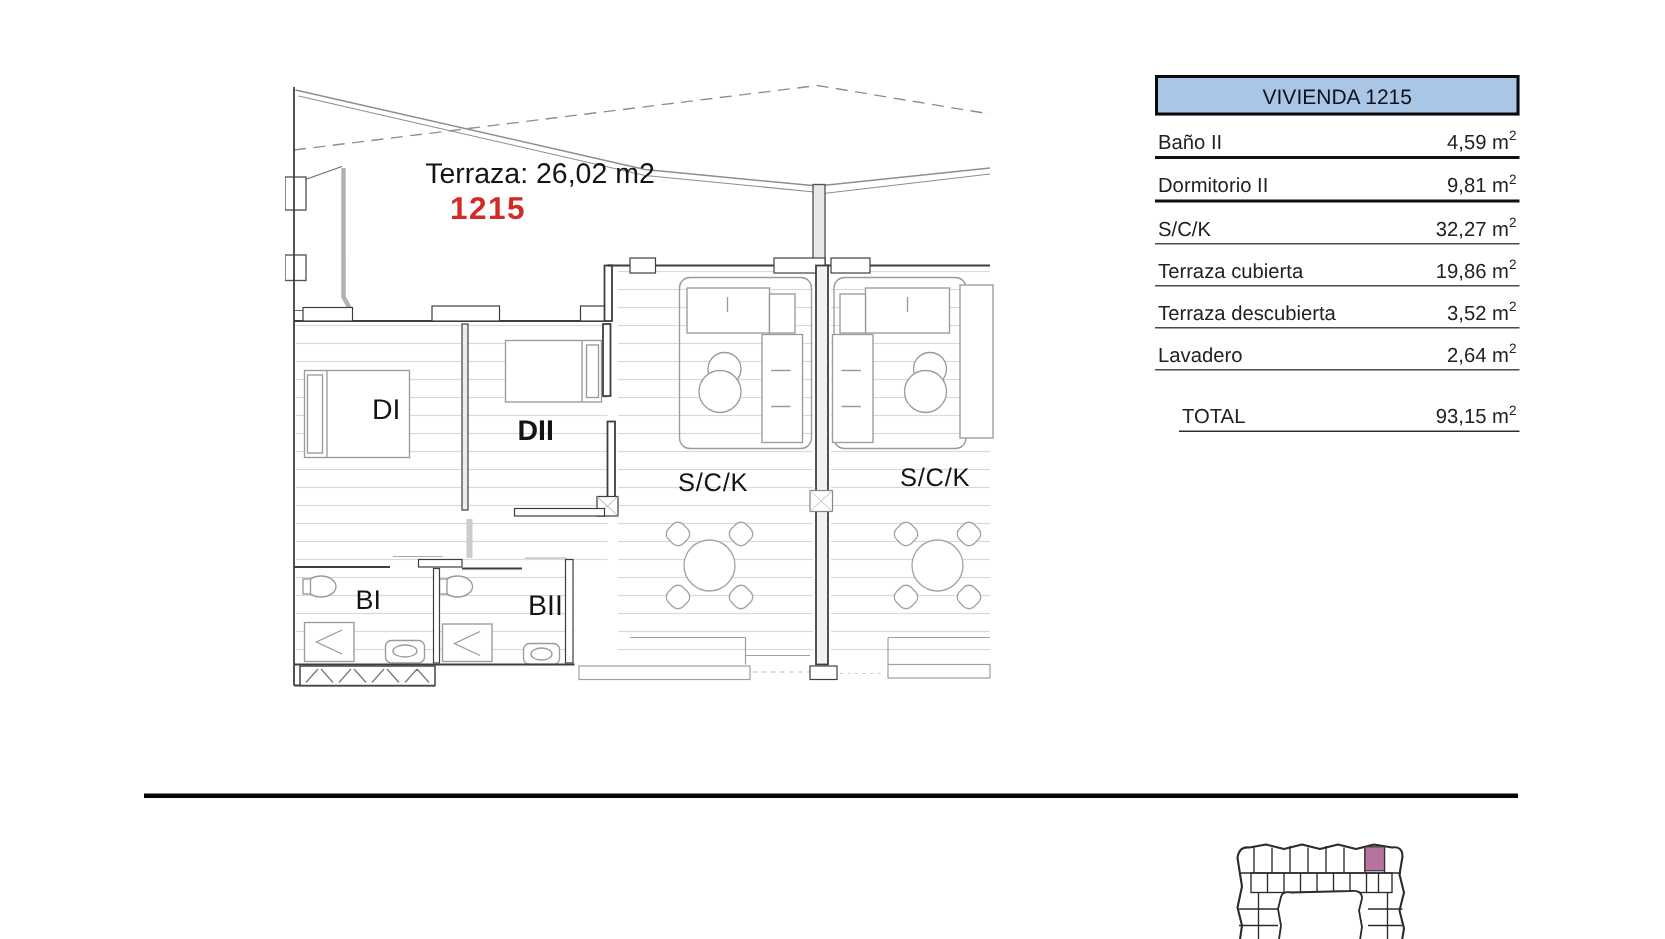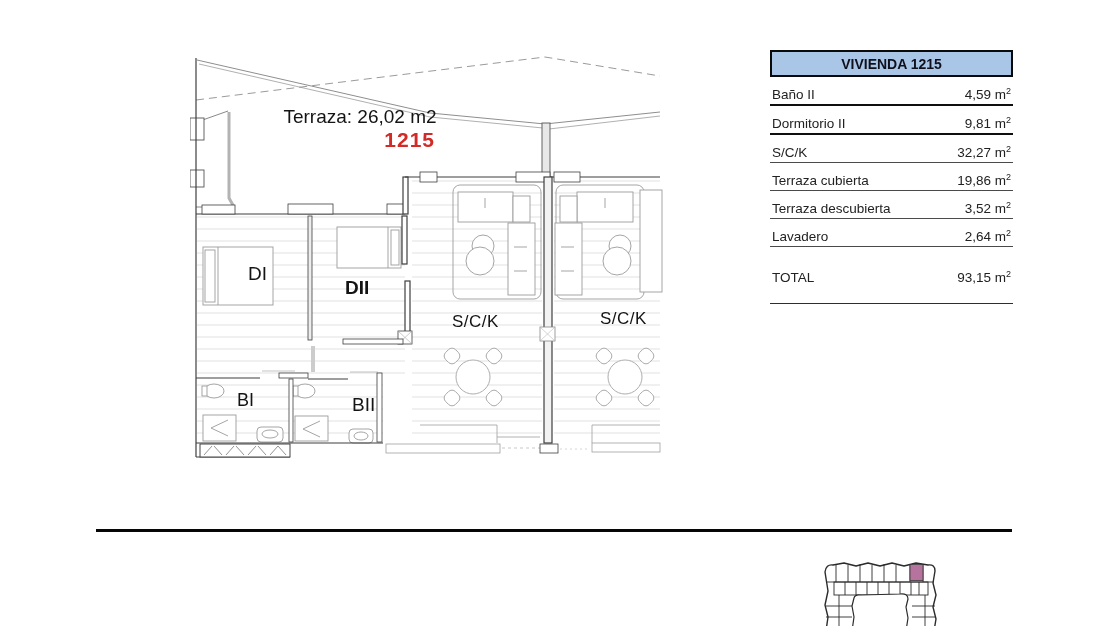--- a/index.html
+++ b/index.html
@@ -4,41 +4,41 @@
 <style>
   html,body{margin:0;padding:0;background:#fff;}
   .canvas{
     position:relative;width:1110px;height:626px;background:#ffffff;
     overflow:hidden;font-family:"Liberation Sans",sans-serif;color:#1c1c1c;
   }
   
   .plan-svg{position:absolute;left:190px;top:40px;width:475px;height:430px;}
   .plan-label{position:absolute;color:#141414;line-height:1;}
   .lbl-terraza{left:250px;top:107px;width:220px;text-align:center;font-size:19px;}
-  .lbl-unit{left:300px;top:129px;width:135px;text-align:right;font-size:21px;font-weight:bold;
+  .lbl-unit{left:300px;top:129px;width:135px;text-align:left;font-size:21px;font-weight:bold;
             color:var(--unit-number-red,#d22a26);letter-spacing:1px;}
   .lbl-di {left:248px;top:264px;font-size:19px;}
   .lbl-dii{left:345px;top:278px;font-size:19px;font-weight:bold;}
   .lbl-sck-left {left:452px;top:313px;font-size:17px;letter-spacing:.5px;}
   .lbl-sck-right{left:600px;top:310px;font-size:17px;letter-spacing:.5px;}
   .lbl-bi {left:237px;top:391px;font-size:18px;}
   .lbl-bii{left:352px;top:395px;font-size:19px;}
   
   .areas-table{position:absolute;left:770px;top:50px;width:243px;font-size:13.5px;color:#222;}
   .t-header{background:var(--table-header-bg,#a9c6e6);border:2px solid #0a0a0a;
-            text-align:center;font-weight:bold;font-size:14px;color:#10101c;
+            text-align:center;font-weight:normal;font-size:14px;color:#10101c;
             padding:4px 0 3px 0;}
   .t-row{display:flex;justify-content:space-between;align-items:flex-end;
          height:25px;border-bottom:1px solid #4a4a4a;padding:0 2px 2px 2px;}
   .t-row.thick{border-bottom:2.5px solid #0f0f0f;}
   .t-val{white-space:nowrap;}
   .t-val sup{font-size:9px;line-height:0;}
   .t-gap{height:13px;}
   .t-total{display:flex;justify-content:space-between;align-items:flex-end;
-           height:25px;border-bottom:1.6px solid #2e2e2e;padding:0 2px 18px 2px;}
+           height:25px;border-bottom:1.6px solid #2e2e2e;padding:0 2px 2px 2px;margin-left:16px;}
   
   .divider{position:absolute;left:96px;top:529px;width:916px;height:3px;background:#060606;}
   .keyplan-svg{position:absolute;left:822px;top:559px;width:120px;height:70px;}
 </style>
 </head>
 <body>
 
 <div class="canvas">
 
   <svg class="plan-svg" viewBox="190 40 475 430" aria-hidden="true">

